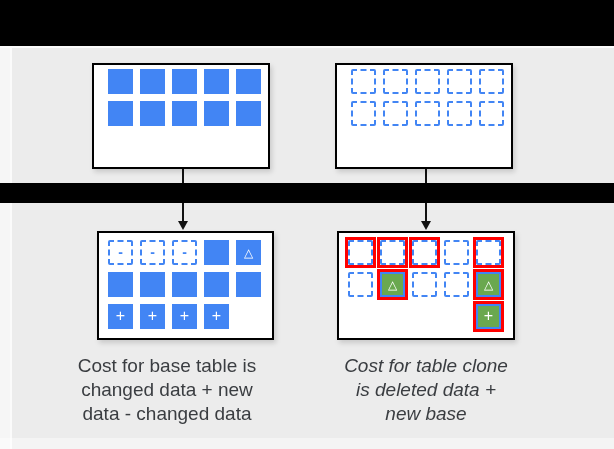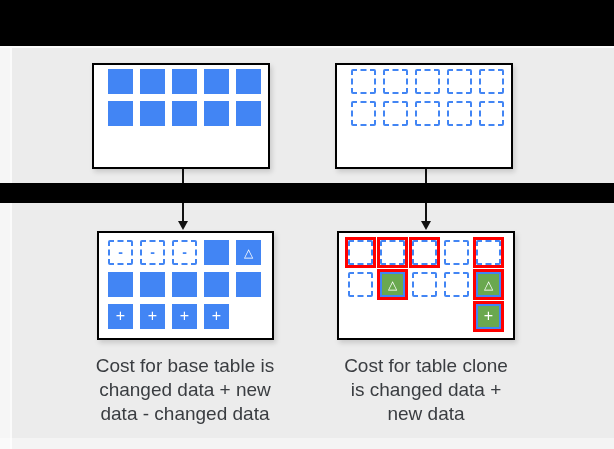--- a/index.html
+++ b/index.html
@@ -56,22 +56,22 @@
     border-left:5px solid transparent;border-right:5px solid transparent;
     border-top:9px solid #111;}
   #arrow-left-head{left:178px;top:221px;}
   #arrow-right-head{left:421px;top:221px;}
 
   
   .caption{
     position:absolute;top:354px;text-align:center;
     font-size:19px;line-height:24px;color:var(--text,#3a3d41);z-index:3;
   }
-  #caption-left{left:75px;width:220px;}
-  #caption-right{left:320px;width:212px;}
+  #caption-left{left:57px;width:220px;}
+  #caption-right{left:320px;width:212px;font-style:italic;}
 </style>
 </head>
 <body>
 
 <div id="stage">
 
   <div id="top-bar" class="bar"></div>
   <div id="topbar-underline"></div>
   <div id="left-strip"></div>
   <div id="left-strip-line"></div>
@@ -286,17 +286,17 @@
   </div>
 
   <div id="caption-left" class="caption">
     <div>Cost for base table is</div>
     <div>changed data + new</div>
     <div>data - changed data</div>
   </div>
 
   <div id="caption-right" class="caption">
     <div>Cost for table clone</div>
-    <div>is changed data +</div>
-    <div>new data</div>
+    <div>is deleted data +</div>
+    <div>new base</div>
   </div>
 
 </div>
 
 </body></html>

